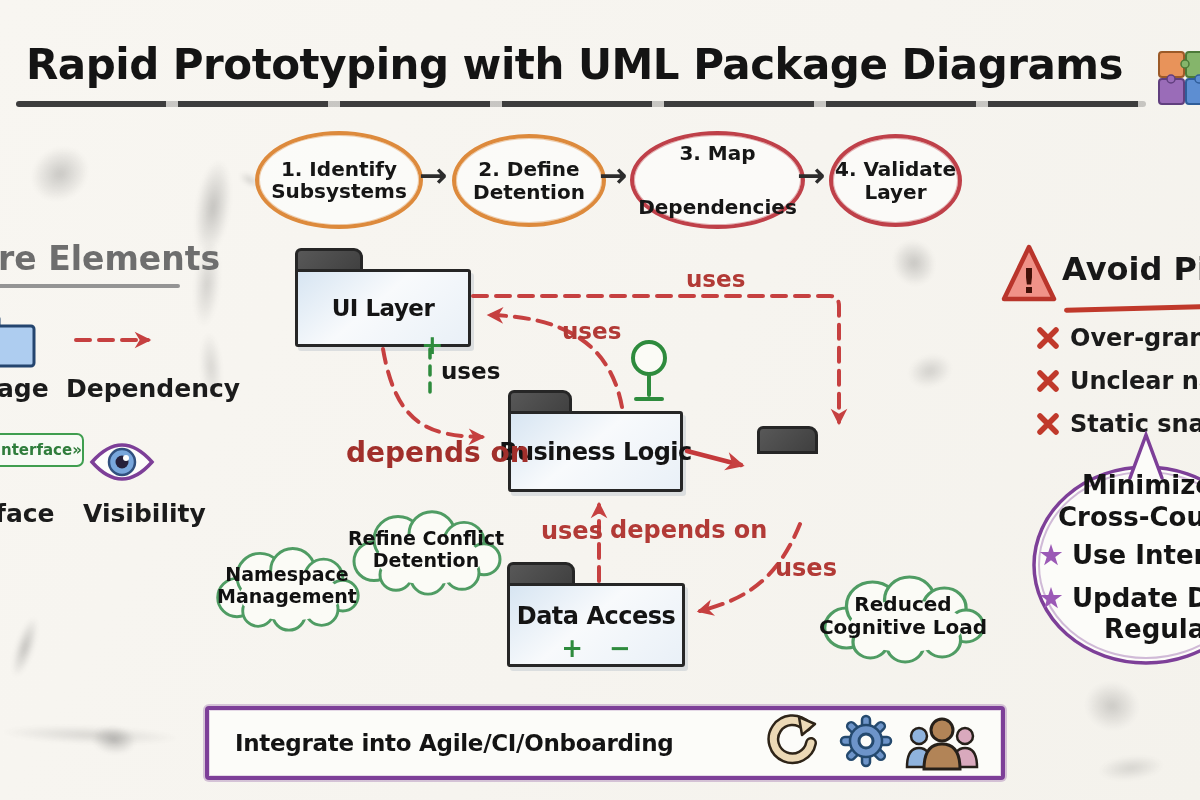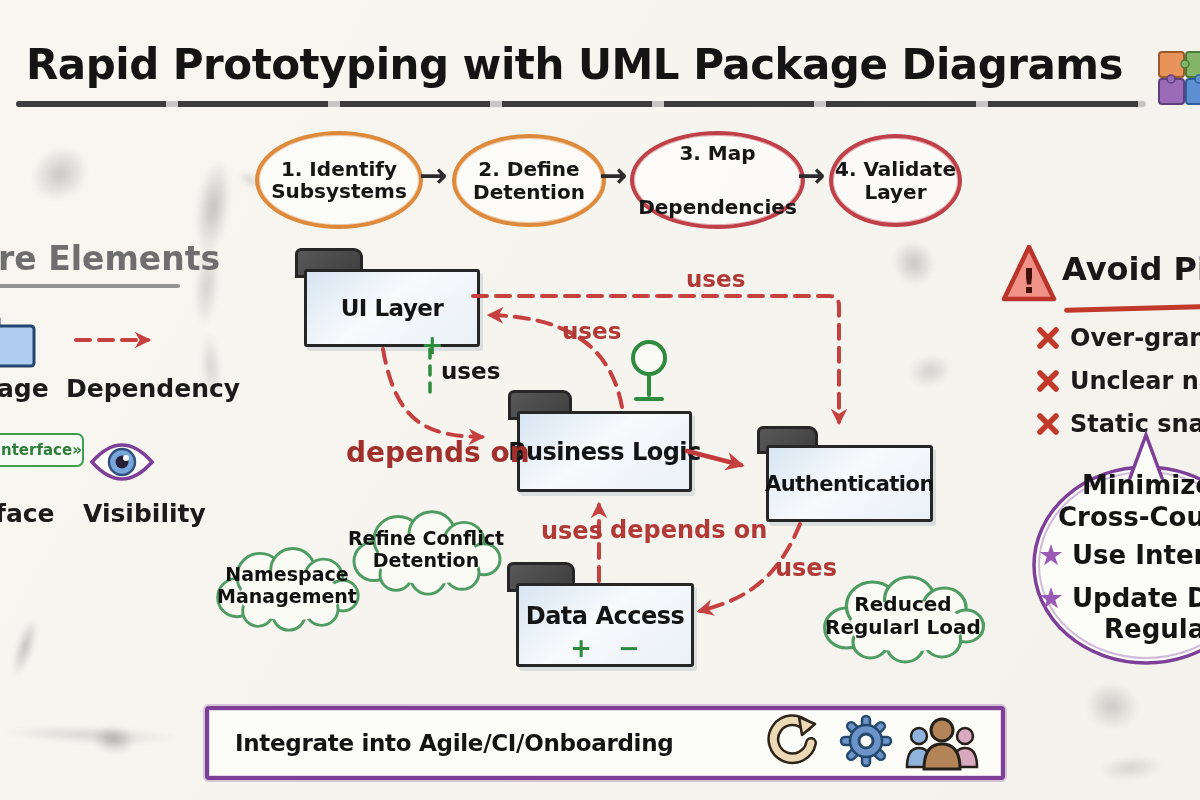--- a/index.html
+++ b/index.html
@@ -25,21 +25,21 @@
   .legend-underline{height:4px;background:#949494;border-radius:2px;}
   .legend-label{font-size:25px;font-weight:600;color:#1b1b1b;white-space:nowrap;}
   .iface-box{border:2.5px solid #3f9e4f;border-radius:7px;background:#f6faf4;
     display:flex;align-items:center;justify-content:center;font-size:15px;font-weight:600;color:#2f7d3c;white-space:nowrap;}
   
   .pkg{position:absolute;}
   .pkg-tab{position:absolute;left:0;top:0;background:linear-gradient(135deg,#585858,#3f3f3f);
     border:3px solid #262626;border-radius:6px 9px 0 0;}
   .pkg-body{position:absolute;left:0;background:linear-gradient(140deg,#d7e5f2 0%,#f8fafc 45%,#e9f0f7 100%);
     border:3px solid #262626;border-radius:3px;box-shadow:3px 4px 0 rgba(100,120,150,.18);
-    display:flex;align-items:center;justify-content:center;margin-left:9px;}
+    display:flex;align-items:center;justify-content:center;}
   .pkg-label{font-weight:700;letter-spacing:-0.5px;white-space:nowrap;color:#141414;}
   .pm-row{position:absolute;left:0;right:0;bottom:3px;display:flex;justify-content:center;gap:26px;
     font-size:26px;font-weight:700;color:#2e8b3d;line-height:1;}
   
   .elabel{position:absolute;font-weight:600;color:#b23a36;white-space:nowrap;}
   .green-plus{position:absolute;font-size:27px;font-weight:700;color:#2e8b3d;}
   
   .cloud-text{position:absolute;display:flex;flex-direction:column;align-items:center;justify-content:center;
     text-align:center;font-weight:600;line-height:1.15;color:#111;}
   
@@ -135,23 +135,20 @@
   </div>
 </div>
 <div class="pkg" style="left:508px;top:390px;width:175px;height:102px;">
   <div class="pkg-tab" style="width:58px;height:24px;"></div>
   <div class="pkg-body" style="top:21px;width:169px;height:75px;">
     <span class="pkg-label" style="font-size:24px;">Business Logic</span>
   </div>
 </div>
 <div class="pkg" style="left:757px;top:426px;width:167px;height:96px;">
   <div class="pkg-tab" style="width:55px;height:22px;"></div>
-  <div class="pkg-body" style="top:19px;width:161px;height:71px;">
-    <span class="pkg-label" style="font-size:21px;">Authentication</span>
-  </div>
 </div>
 <div class="pkg" style="left:507px;top:562px;width:178px;height:105px;">
   <div class="pkg-tab" style="width:62px;height:24px;"></div>
   <div class="pkg-body" style="top:21px;width:172px;height:78px;">
     <span class="pkg-label" style="font-size:24px;margin-top:-18px;">Data Access</span>
     <div class="pm-row">
       <span>+</span>
       <span>−</span>
     </div>
   </div>
@@ -231,21 +228,21 @@
     <circle cx="118" cy="42" r="20"></circle>
       <circle cx="138" cy="60" r="16"></circle>
       <circle cx="116" cy="74" r="17"></circle>
     <circle cx="82" cy="79" r="17"></circle>
       <circle cx="50" cy="76" r="16"></circle>
   </g>
   <ellipse cx="83" cy="60" rx="52" ry="26" fill="#fbfbf6"></ellipse>
 </svg>
 <div class="cloud-text" style="left:816px;top:566px;width:174px;height:100px;font-size:20px;">
   <span>Reduced</span>
-  <span>Regularl Load</span>
+  <span>Cognitive Load</span>
 </div>
 
 <svg class="abs" style="left:1000px;top:241px;" width="58" height="66" viewBox="0 0 58 66">
   <path d="M29,6 L54,58 L4,58 Z" fill="#f09288" stroke="#b9352b" stroke-width="4.5" stroke-linejoin="round"></path>
   <text x="29" y="52" text-anchor="middle" font-size="34" font-weight="bold" fill="#421008">!</text>
 </svg>
 <div class="abs pit-heading" style="left:1062px;top:250px;">Avoid Pitf</div>
 <div class="abs pit-underline" style="left:1064px;top:306px;width:140px;"></div>
 <div class="pit-row" style="left:1036px;top:324px;">
   <svg width="24" height="24" viewBox="0 0 24 24">

